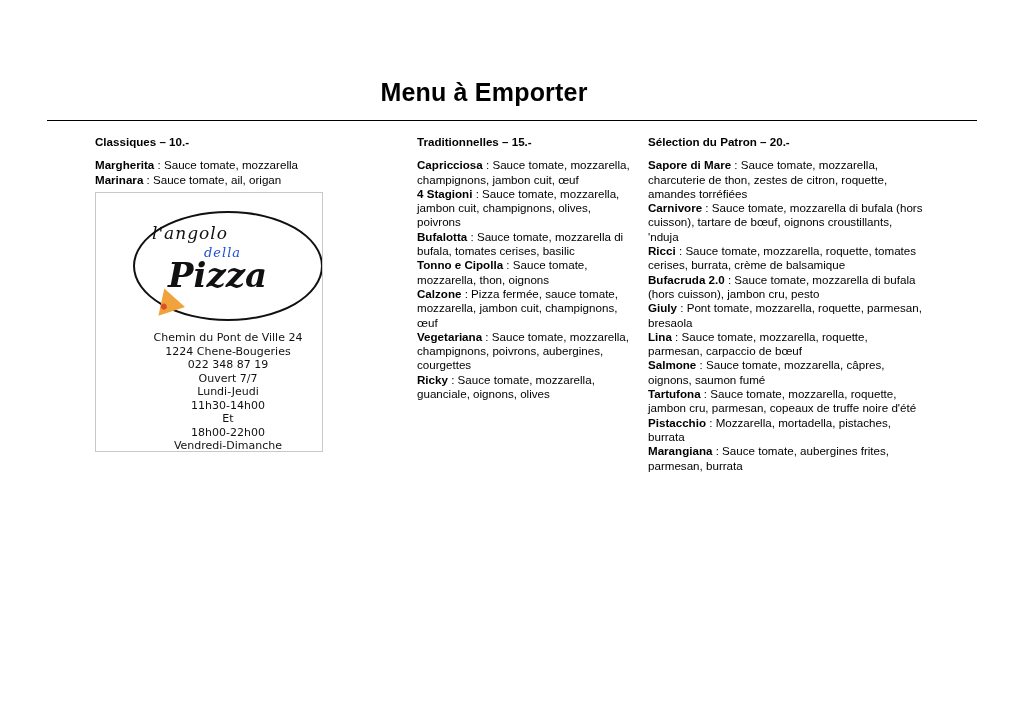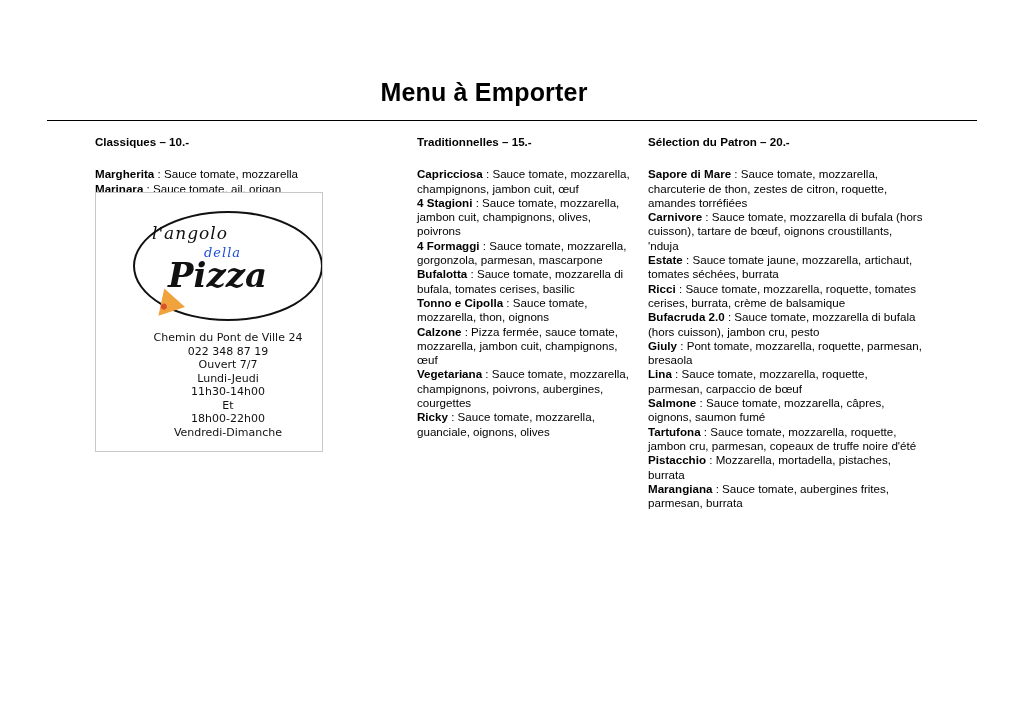--- a/index.html
+++ b/index.html
@@ -46,21 +46,21 @@
     font-size: 11.6px;
     line-height: 14.3px;
   }
   .col-1 { left: 95px; width: 300px; }
   .col-2 { left: 417px; width: 215px; }
   .col-3 { left: 648px; width: 275px; }
 
   .col-head {
     font-weight: bold;
     font-size: 11.6px;
-    margin-bottom: 18px;
+    margin-bottom: 9px;
   }
   .item {
     margin-bottom: 0px;
   }
   .item .nm {
     font-weight: bold;
   }
   .item .ds {
     font-weight: normal;
   }
@@ -166,51 +166,50 @@
     </div>
     <div class="item">
       <span class="nm">Marinara</span><span class="ds"> : Sauce tomate, ail, origan</span>
     </div>
   </div>
 
   <div class="col col-2">
     <div class="col-head">Traditionnelles – 15.-</div>
     <div class="item"><span class="nm">Capricciosa</span><span class="ds"> : Sauce tomate, mozzarella, champignons, jambon cuit, œuf</span></div>
     <div class="item"><span class="nm">4 Stagioni</span><span class="ds"> : Sauce tomate, mozzarella, jambon cuit, champignons, olives, poivrons</span></div>
-    <div class="item"><span class="nm">4 Formaggi</span><span class="ds"> : Sauce tomate, mozzarella, gorgonzola, parmesan, mascarpone</span></div>
     <div class="item"><span class="nm">Bufalotta</span><span class="ds"> : Sauce tomate, mozzarella di bufala, tomates cerises, basilic</span></div>
     <div class="item"><span class="nm">Tonno e Cipolla</span><span class="ds"> : Sauce tomate, mozzarella, thon, oignons</span></div>
     <div class="item"><span class="nm">Calzone</span><span class="ds"> : Pizza fermée, sauce tomate, mozzarella, jambon cuit, champignons, œuf</span></div>
     <div class="item"><span class="nm">Vegetariana</span><span class="ds"> : Sauce tomate, mozzarella, champignons, poivrons, aubergines, courgettes</span></div>
     <div class="item"><span class="nm">Ricky</span><span class="ds"> : Sauce tomate, mozzarella, guanciale, oignons, olives</span></div>
   </div>
 
   <div class="col col-3">
     <div class="col-head">Sélection du Patron – 20.-</div>
     <div class="item"><span class="nm">Sapore di Mare</span><span class="ds"> : Sauce tomate, mozzarella, charcuterie de thon, zestes de citron, roquette, amandes torréfiées</span></div>
     <div class="item"><span class="nm">Carnivore</span><span class="ds"> : Sauce tomate, mozzarella di bufala (hors cuisson), tartare de bœuf, oignons croustillants, 'nduja</span></div>
-    <div class="item"><span class="nm">Estate</span><span class="ds"> : Sauce tomate jaune, mozzarella, artichaut, tomates séchées, burrata</span></div>
     <div class="item"><span class="nm">Ricci</span><span class="ds"> : Sauce tomate, mozzarella, roquette, tomates cerises, burrata, crème de balsamique</span></div>
     <div class="item"><span class="nm">Bufacruda 2.0</span><span class="ds"> : Sauce tomate, mozzarella di bufala (hors cuisson), jambon cru, pesto</span></div>
     <div class="item"><span class="nm">Giuly</span><span class="ds"> : Pont tomate, mozzarella, roquette, parmesan, bresaola</span></div>
     <div class="item"><span class="nm">Lina</span><span class="ds"> : Sauce tomate, mozzarella, roquette, parmesan, carpaccio de bœuf</span></div>
     <div class="item"><span class="nm">Salmone</span><span class="ds"> : Sauce tomate, mozzarella, câpres, oignons, saumon fumé</span></div>
     <div class="item"><span class="nm">Tartufona</span><span class="ds"> : Sauce tomate, mozzarella, roquette, jambon cru, parmesan, copeaux de truffe noire d'été</span></div>
     <div class="item"><span class="nm">Pistacchio</span><span class="ds"> : Mozzarella, mortadella, pistaches, burrata</span></div>
     <div class="item"><span class="nm">Marangiana</span><span class="ds"> : Sauce tomate, aubergines frites, parmesan, burrata</span></div>
   </div>
 
   <div class="logo-card">
     <div class="logo-oval"></div>
     <div class="logo-l">l'angolo</div>
     <div class="logo-della">della</div>
     <div class="logo-pizza">Pizza</div>
     <div class="pizza-slice"></div>
     <div class="logo-info">
       <div>Chemin du Pont de Ville 24</div>
+      <div>1224 Chene-Bougeries</div>
       <div>022 348 87 19</div>
       <div>Ouvert 7/7</div>
       <div>Lundi-Jeudi</div>
       <div>11h30-14h00</div>
       <div>Et</div>
       <div>18h00-22h00</div>
       <div>Vendredi-Dimanche</div>
 
     </div>
   </div>

